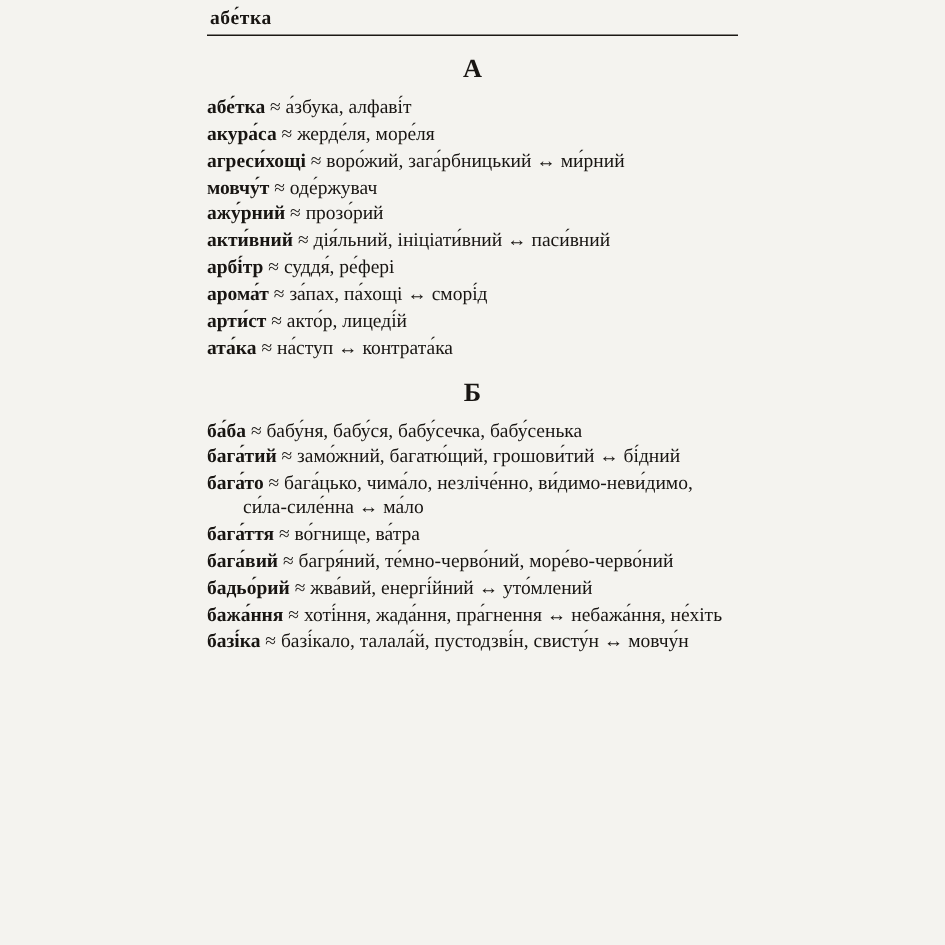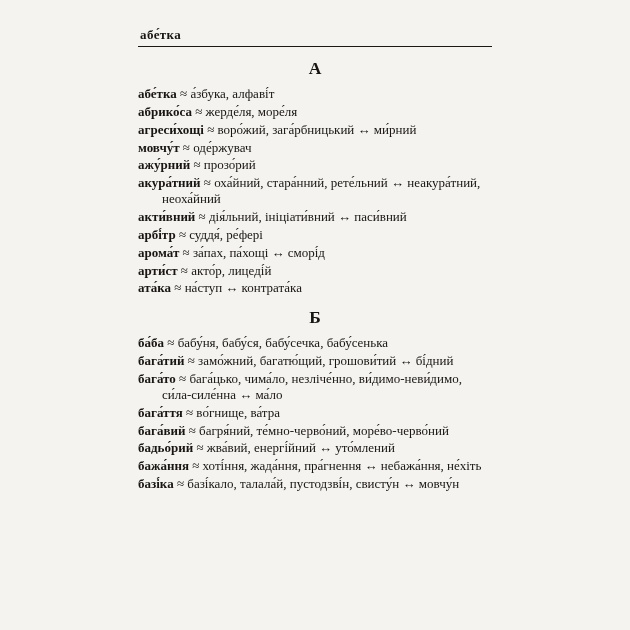--- a/index.html
+++ b/index.html
@@ -7,21 +7,21 @@
     width: 630px;
     height: 630px;
     overflow: hidden;
     background: #f4f3ef;
     color: #181512;
     font-family: "Liberation Serif", serif;
   }
   .page {
     width: 354px;
     margin: 0 auto;
-    padding-top: 27px;
+    padding-top: 4px;
   }
   .running-head {
     font-size: 13px;
     font-weight: bold;
     letter-spacing: 0.4px;
     padding-left: 2px;
   }
   .head-rule {
     border: none;
     border-top: 1.4px solid #1b1814;
@@ -51,30 +51,29 @@
     <div class="running-head">абе́тка</div>
     <hr class="head-rule">
   </header>
 
   <main id="sections">
   <section class="letter-section">
     <h2 class="letter">А</h2>
     <div class="entries">
   <p class="entry"><b class="head">абе́тка</b> <span class="body">≈ а́збука, алфаві́т</span></p>
 
-  <p class="entry"><b class="head">абрико́са</b> <span class="body">≈ жерде́ля, море́ля</span></p>
+  <p class="entry"><b class="head">акура́са</b> <span class="body">≈ жерде́ля, море́ля</span></p>
 
   <p class="entry"><b class="head">агреси́хощі</b> <span class="body">≈ воро́жий, зага́рбницький ↔ ми́рний</span></p>
 
   <p class="entry"><b class="head">мовчу́т</b> <span class="body">≈ оде́ржувач</span></p>
 
   <p class="entry"><b class="head">ажу́рний</b> <span class="body">≈ прозо́рий</span></p>
 
 
-  <p class="entry"><b class="head">акура́тний</b> <span class="body">≈ оха́йний, стара́нний, рете́льний ↔ неакура́тний, неоха́йний</span></p>
 
   <p class="entry"><b class="head">акти́вний</b> <span class="body">≈ дія́льний, ініціати́вний ↔ паси́вний</span></p>
 
   <p class="entry"><b class="head">арбі́тр</b> <span class="body">≈ суддя́, ре́фері</span></p>
 
   <p class="entry"><b class="head">арома́т</b> <span class="body">≈ за́пах, па́хощі ↔ сморі́д</span></p>
 
   <p class="entry"><b class="head">арти́ст</b> <span class="body">≈ акто́р, лицеді́й</span></p>
 
   <p class="entry"><b class="head">ата́ка</b> <span class="body">≈ на́ступ ↔ контрата́ка</span></p>

